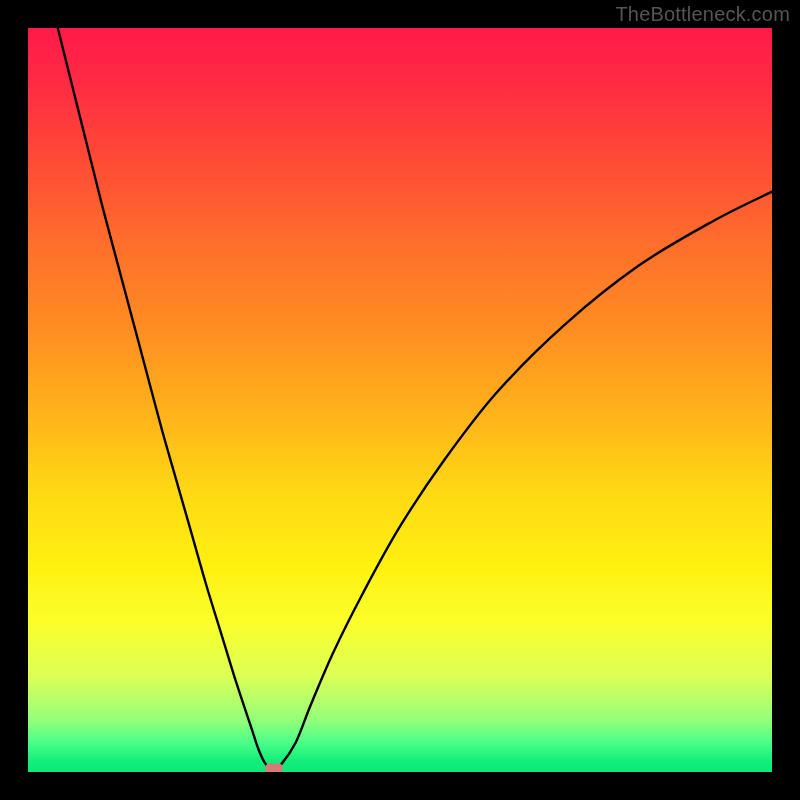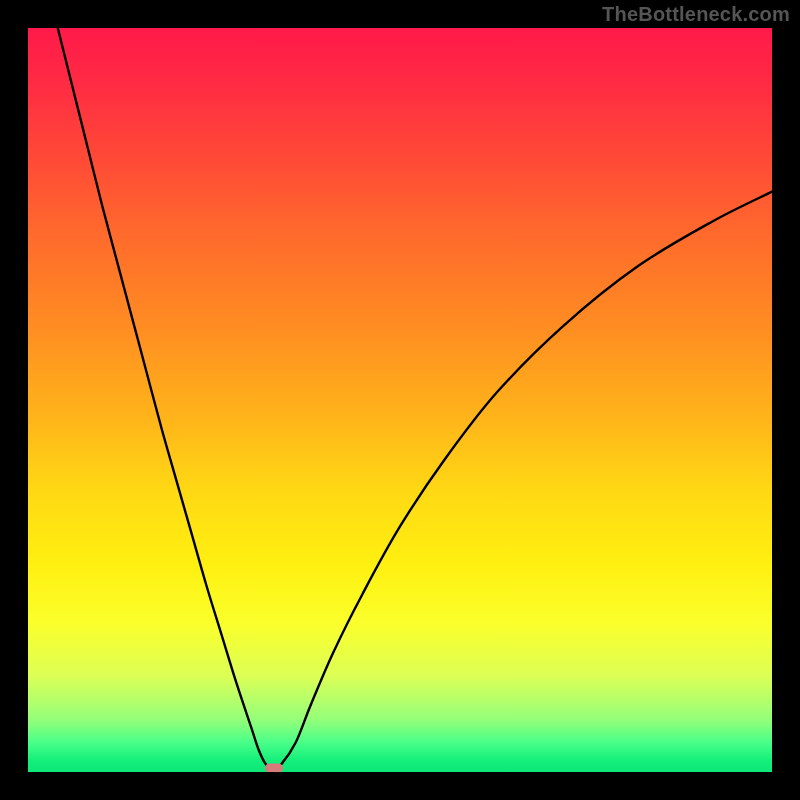--- a/index.html
+++ b/index.html
@@ -46,21 +46,21 @@
       #12ef7a 98.5%,
       #0ee778 100%
     );
   }
   .watermark {
     position: absolute;
     top: 3px;
     right: 10px;
     color: #555;
     font-size: 20px;
-    font-weight: 700;
+    font-weight: 400;
     letter-spacing: 0.2px;
     user-select: none;
   }
   svg.curve {
     position: absolute;
     left: 0; top: 0;
     width: 100%; height: 100%;
   }
   .minmarker {
     position: absolute;

